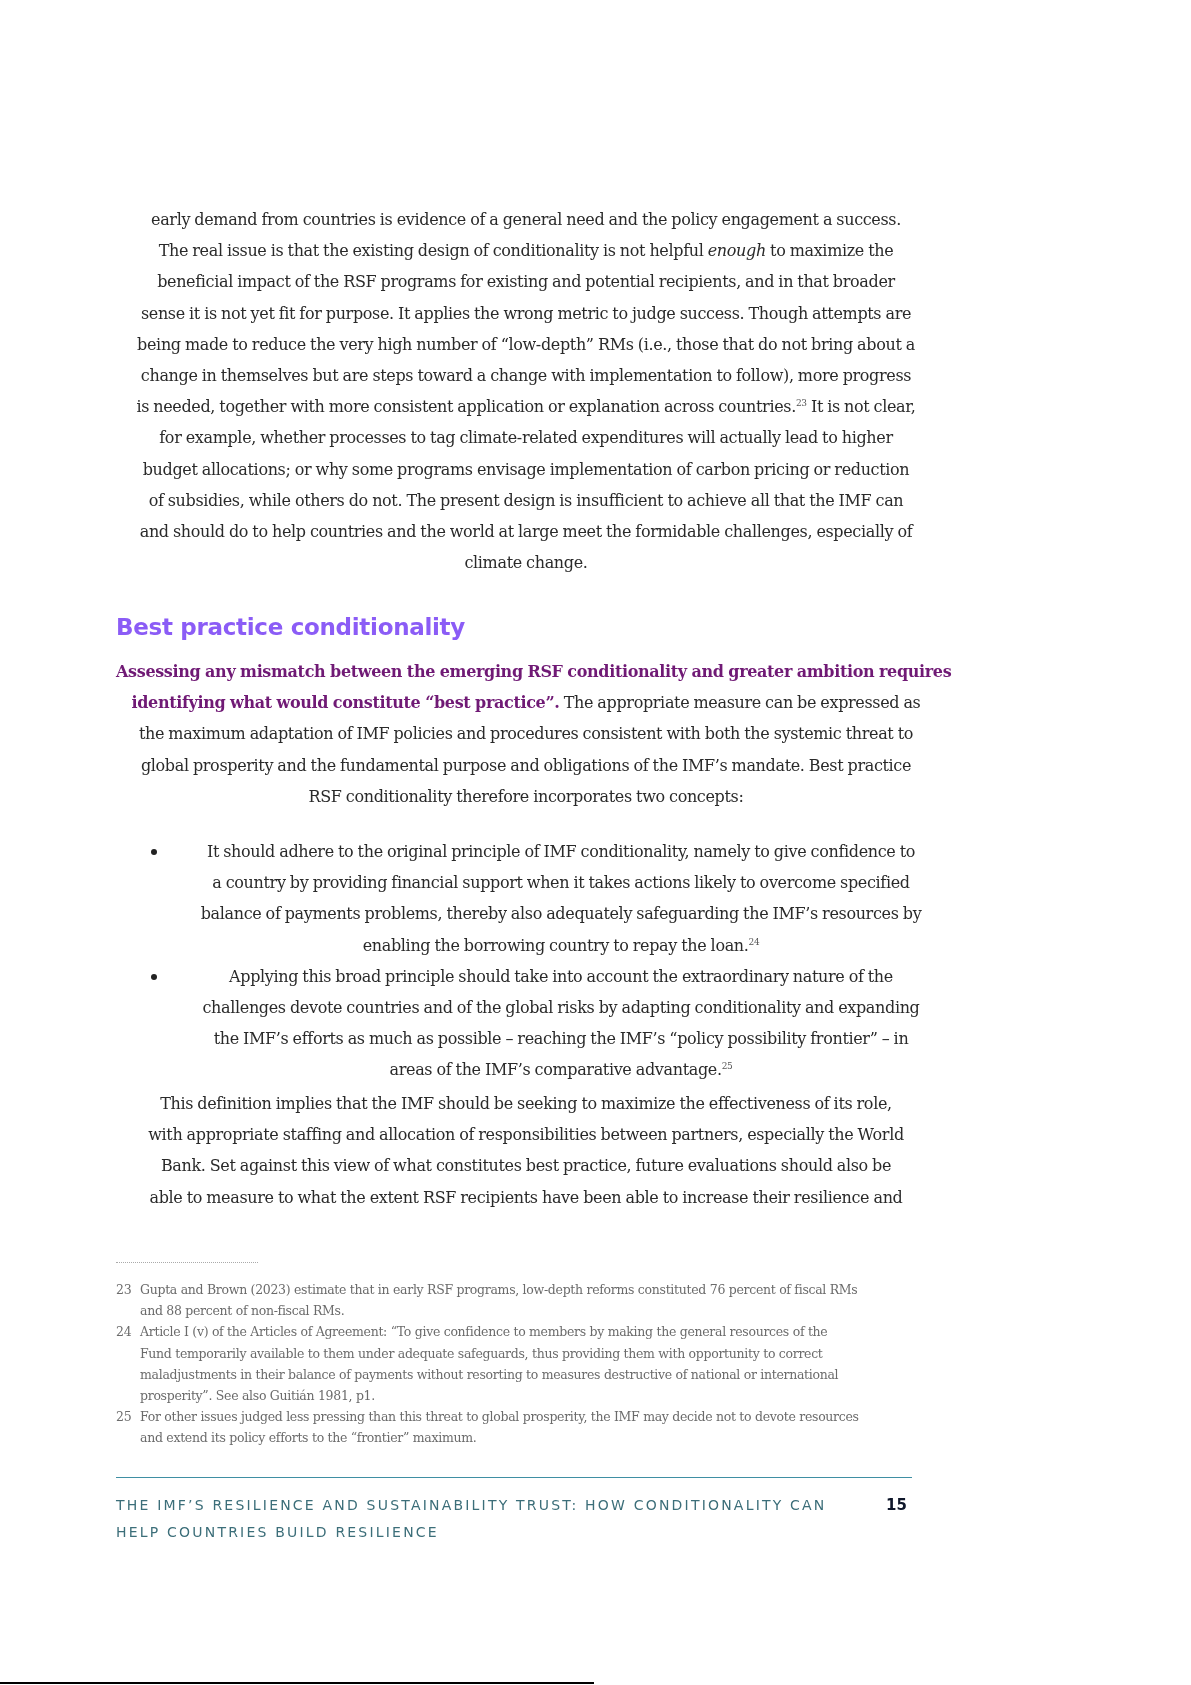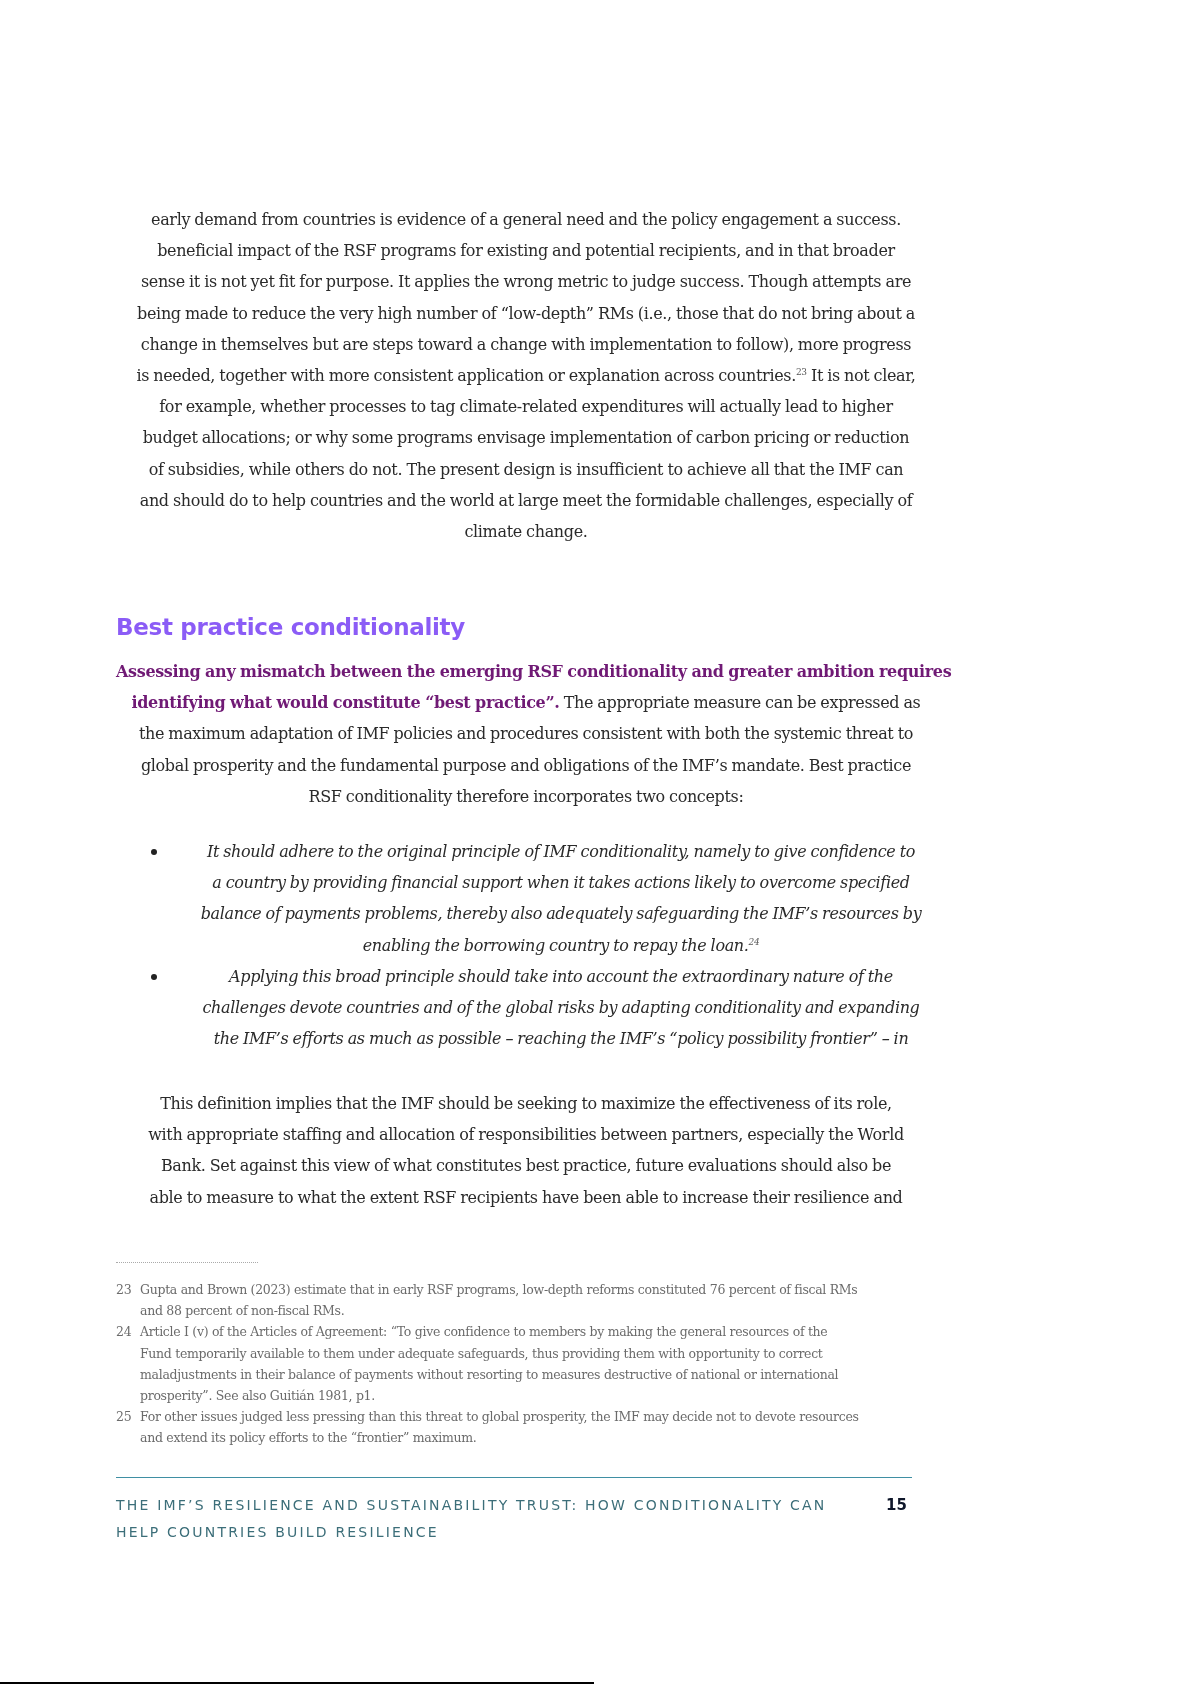--- a/index.html
+++ b/index.html
@@ -16,21 +16,21 @@
   .body-p .line { display: block; white-space: nowrap; text-align: center; }
   sup.fn { font-size: 9px; vertical-align: 6px; line-height: 0; color: #555; }
   h2.section {
     font-family: "DejaVu Sans", "Liberation Sans", sans-serif;
     color: #8b5cf6; font-size: 23px; font-weight: bold; letter-spacing: -0.3px;
     margin: 0; position: absolute; left: 0; top: 410px;
   }
   .block { position: absolute; left: 0; width: 820px; }
   .bold { font-weight: bold; color: #701a75; }
   ul.bullets { list-style: none; margin: 0; padding: 0; }
-  ul.bullets li { position: relative; padding-left: 70px; font-style: italic; }
+  ul.bullets li { position: relative; padding-left: 70px; }
   ul.bullets li .dot {
     position: absolute; left: 35px; top: 13px; width: 6px; height: 6px;
     border-radius: 50%; background: #222;
   }
   .fn-rule {
     position: absolute; left: 0; top: 1058px; width: 142px; height: 0;
     border-top: 1px dotted #aaaaaa;
   }
   .footnotes {
     position: absolute; left: 0; top: 1075px; width: 800px;
@@ -59,20 +59,21 @@
     position: absolute; left: 0; top: 1682px; width: 594px; height: 2px; background: #000;
   }
 </style>
 </head>
 <body>
 
 <div class="page">
 
   <p class="body-p block" style="top:0;">
     <span class="line">early demand from countries is evidence of a general need and the policy engagement a success.</span>
+    <span class="line"><span>The real issue is that the existing design of conditionality is not helpful </span><em>enough</em><span> to maximize the</span></span>
     <span class="line">beneficial impact of the RSF programs for existing and potential recipients, and in that broader</span>
     <span class="line">sense it is not yet fit for purpose. It applies the wrong metric to judge success. Though attempts are</span>
     <span class="line">being made to reduce the very high number of “low-depth” RMs (i.e., those that do not bring about a</span>
     <span class="line">change in themselves but are steps toward a change with implementation to follow), more progress</span>
     <span class="line"><span>is needed, together with more consistent application or explanation across countries.</span><sup class="fn">23</sup><span> It is not clear,</span></span>
     <span class="line">for example, whether processes to tag climate-related expenditures will actually lead to higher</span>
     <span class="line">budget allocations; or why some programs envisage implementation of carbon pricing or reduction</span>
     <span class="line">of subsidies, while others do not. The present design is insufficient to achieve all that the IMF can</span>
     <span class="line">and should do to help countries and the world at large meet the formidable challenges, especially of</span>
     <span class="line">climate change.</span>
@@ -94,20 +95,21 @@
       <span class="line">It should adhere to the original principle of IMF conditionality, namely to give confidence to</span>
       <span class="line">a country by providing financial support when it takes actions likely to overcome specified</span>
       <span class="line">balance of payments problems, thereby also adequately safeguarding the IMF’s resources by</span>
       <span class="line"><span>enabling the borrowing country to repay the loan.</span><sup class="fn">24</sup></span>
     </li>
     <li>
       <span class="dot"></span>
       <span class="line">Applying this broad principle should take into account the extraordinary nature of the</span>
       <span class="line">challenges devote countries and of the global risks by adapting conditionality and expanding</span>
       <span class="line">the IMF’s efforts as much as possible – reaching the IMF’s “policy possibility frontier” – in</span>
+      <span class="line"><span>areas of the IMF’s comparative advantage.</span><sup class="fn">25</sup></span>
     </li>
   </ul>
 
   <p class="body-p block" style="top:884px;">
     <span class="line">This definition implies that the IMF should be seeking to maximize the effectiveness of its role,</span>
     <span class="line">with appropriate staffing and allocation of responsibilities between partners, especially the World</span>
     <span class="line">Bank. Set against this view of what constitutes best practice, future evaluations should also be</span>
     <span class="line">able to measure to what the extent RSF recipients have been able to increase their resilience and</span>
   </p>
 

